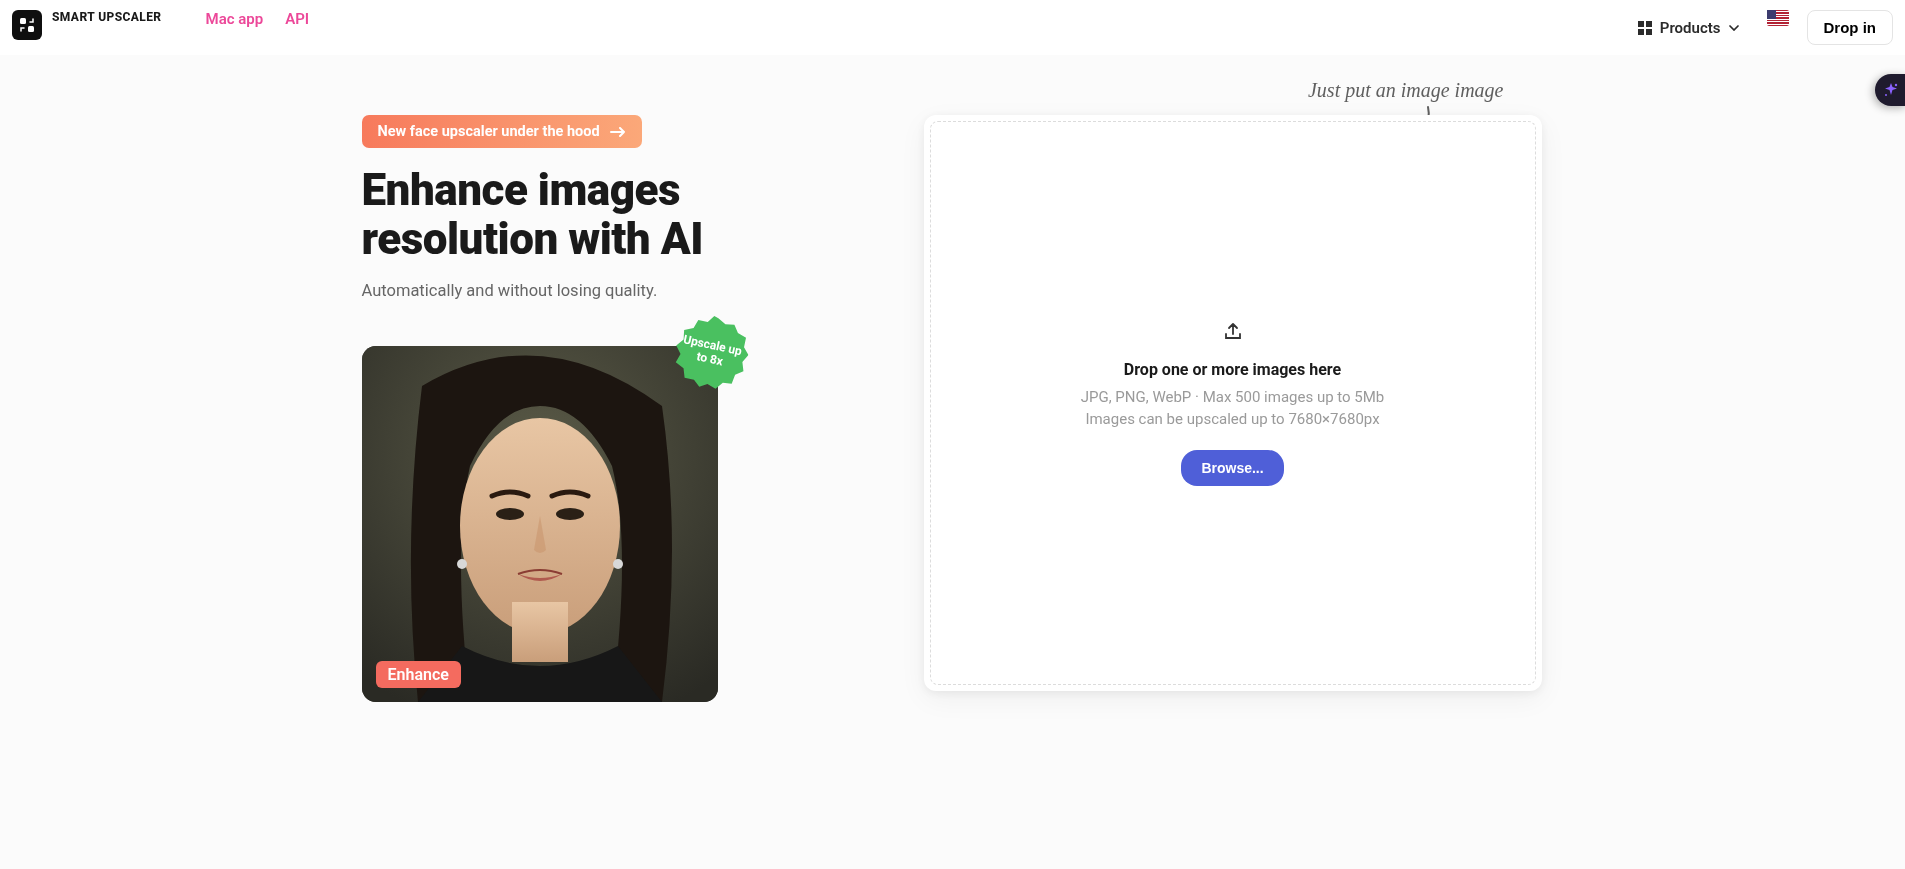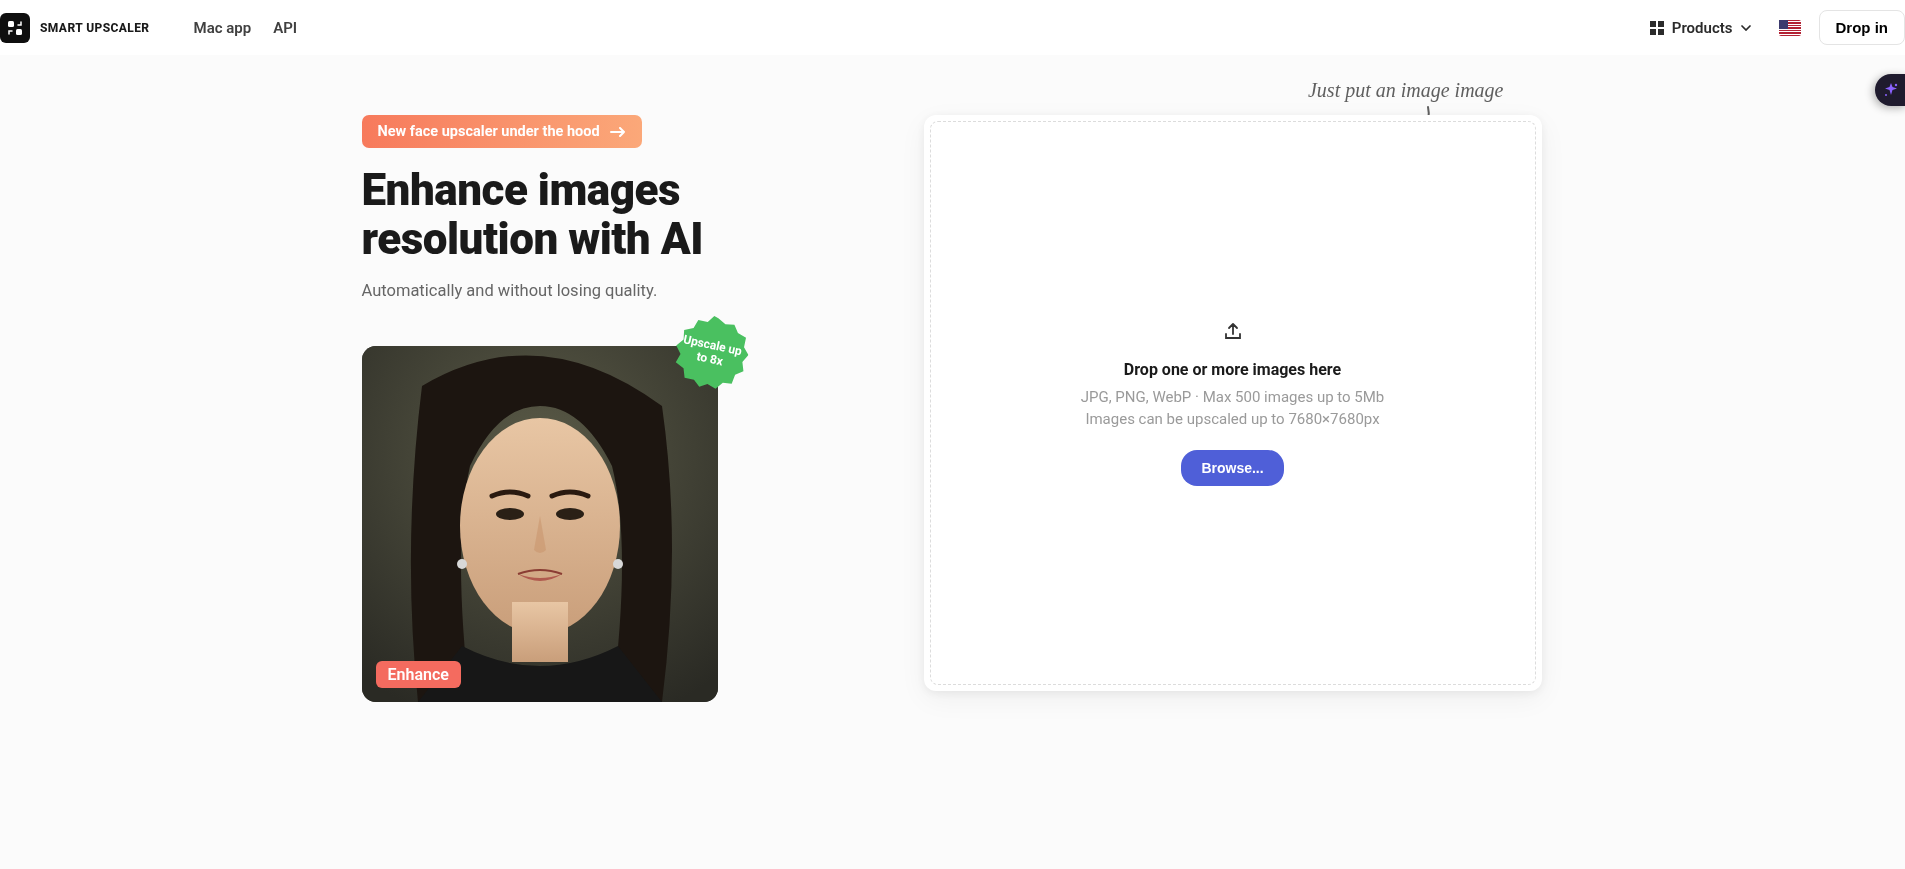--- a/index.html
+++ b/index.html
@@ -14,22 +14,21 @@
   body {
     margin: 0;
     font-family: -apple-system, BlinkMacSystemFont, "Segoe UI", Roboto, Helvetica, Arial, sans-serif;
     background: #fbfbfb;
     color: var(--text);
     -webkit-font-smoothing: antialiased;
   }
   
   .header {
     display: flex;
-    align-items: center;
-    padding: 10px 0;
+    padding: 10px 12px;
     background: #fff;
   }
   .logo-box {
     width: 30px; height: 30px;
     background: #0f0f0f;
     border-radius: 6px;
     margin-right: 10px;
     position: relative;
     flex: none;
   }
@@ -41,21 +40,21 @@
     text-transform: uppercase;
   }
   .nav {
     display: flex;
     gap: 22px;
     margin-left: 44px;
   }
   .nav a {
     font-size: 15px;
     font-weight: 600;
-    color: #404040;
+    color: #ec4899;
     text-decoration: none;
     cursor: pointer;
   }
   .spacer { flex: 1; }
   .products {
     display: flex;
     align-items: center;
     gap: 8px;
     font-size: 15px;
     font-weight: 600;

